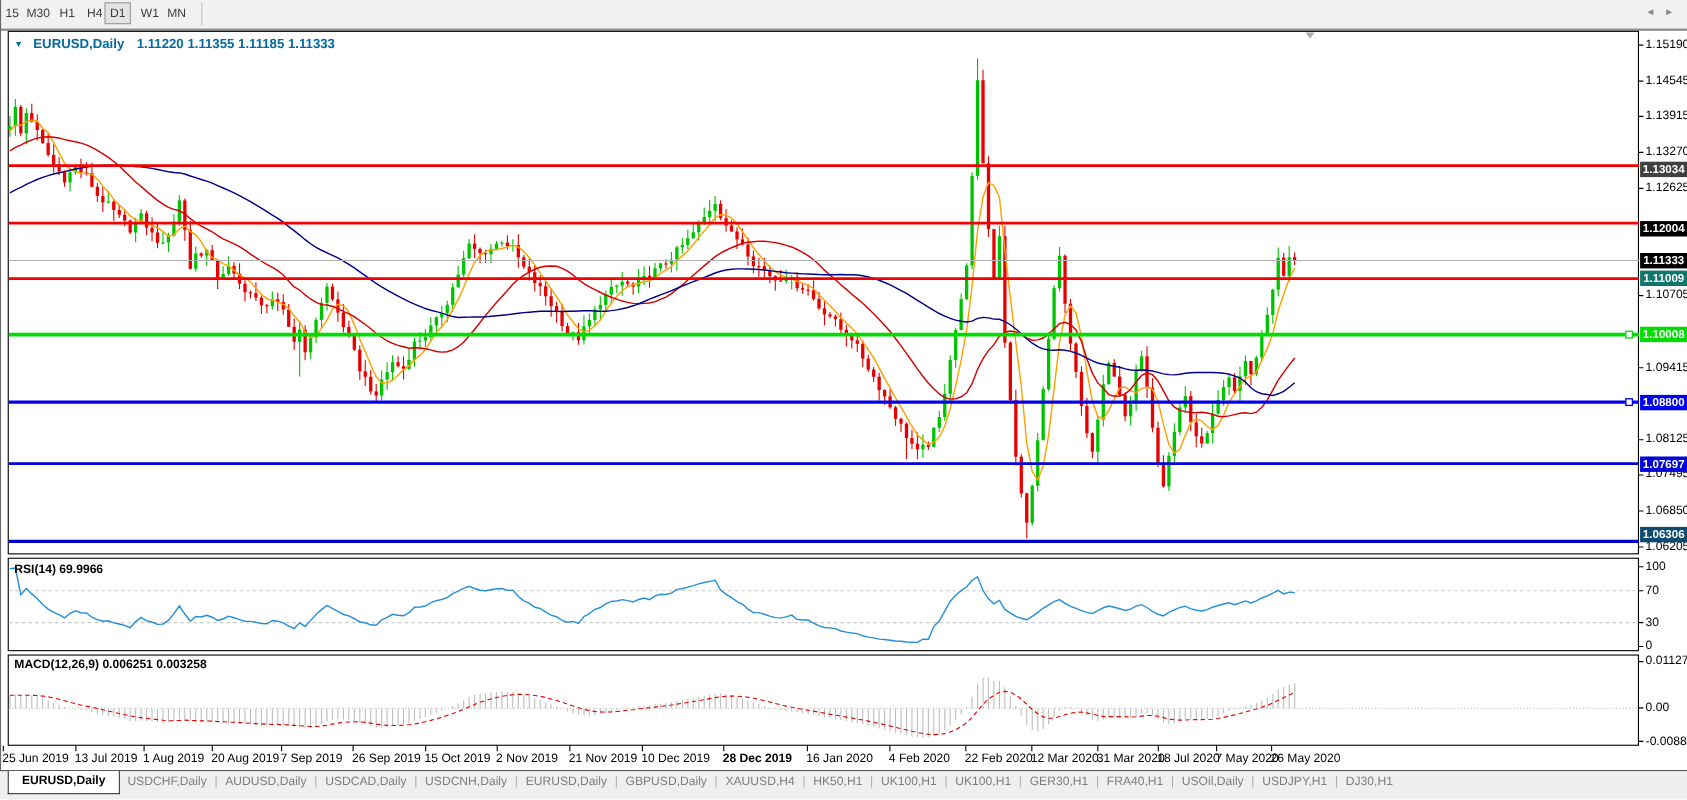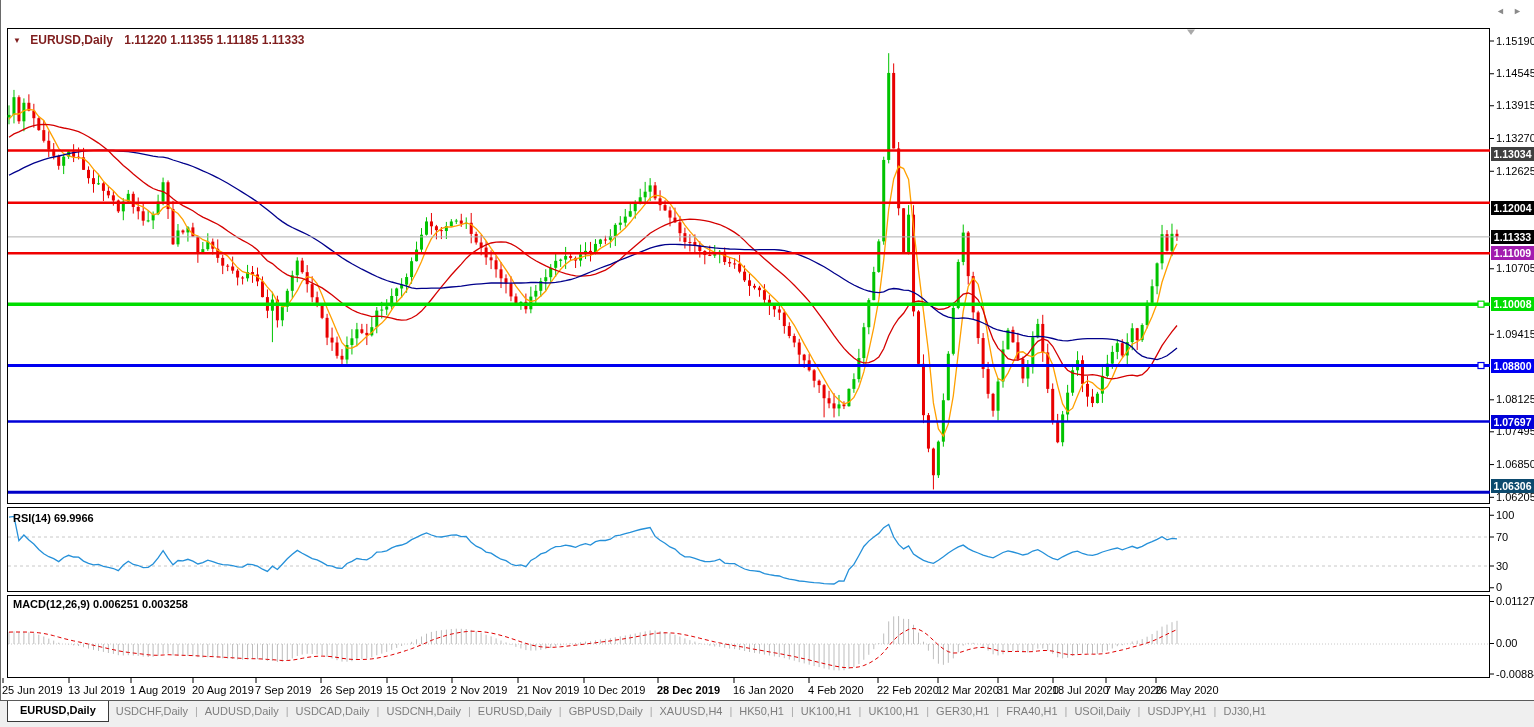--- a/index.html
+++ b/index.html
@@ -7,21 +7,21 @@
           font-family:"Liberation Sans",sans-serif;-webkit-font-smoothing:none;}
   .abs{position:absolute;}
   
   #tf-bar{position:absolute;left:0;top:0;width:1534px;height:26px;background:#f1f1f1;
           border-bottom:2px solid #8a8a8a;}
   .tf-btn{position:absolute;top:3px;height:18px;line-height:18px;font-size:11px;color:#3c3c3c;
           padding:0 4px;cursor:default;}
   .tf-btn.active{background:#e4e4e4;border:1px solid #9a9a9a;top:2px;}
   .tf-sep{position:absolute;left:183px;top:2px;height:21px;border-left:1px solid #c3c3c3;}
   
-  #chart-title{position:absolute;left:13px;top:33px;font-size:12px;font-weight:bold;color:#7f1d1d;}
+  #chart-title{position:absolute;left:13px;top:33px;font-size:12px;font-weight:bold;color:#0369a1;}
   #chart-title .arr{font-size:8px;vertical-align:1px;margin-right:6px;}
   #rsi-label{position:absolute;left:13px;top:512px;font-size:11px;font-weight:bold;color:#000;}
   #macd-label{position:absolute;left:13px;top:598px;font-size:11px;font-weight:bold;color:#000;}
   .ax-lbl{position:absolute;left:1496px;font-size:11px;color:#000;white-space:nowrap;}
   .badge{position:absolute;left:1491px;width:43px;height:14px;font-size:10.5px;font-weight:bold;
          color:#fff;text-align:center;line-height:14px;}
   .date-lbl{position:absolute;top:684px;font-size:11px;color:#000;white-space:nowrap;}
   
   #tab-bar{position:absolute;left:0;top:700px;width:1534px;height:27px;background:#efefef;
            border-top:1px solid #5a5a5a;box-sizing:border-box;display:flex;align-items:flex-start;}
@@ -30,20 +30,30 @@
               padding:3px 12px 0 12px;height:17px;margin-left:7px;font-weight:bold;}
   .tab-sep{font-size:11px;color:#a8a8a8;padding-top:4px;}
   .tab-nav{position:absolute;top:6px;font-size:9px;color:#8a8a8a;cursor:default;}
   #left-edge{position:absolute;left:0;top:0;width:1px;height:700px;background:#6a6a6a;}
 </style>
 </head>
 <body>
 
 <div id="screen">
 
+  <div id="tf-bar">
+    <div class="tf-sep"></div>
+  <div class="tf-btn" style="left: 1px;">15</div>
+      <div class="tf-btn" style="left: 20px;">M30</div>
+      <div class="tf-btn" style="left: 50px;">H1</div>
+      <div class="tf-btn" style="left: 75px;">H4</div>
+      <div class="tf-btn active" style="left: 95px;">D1</div>
+      <div class="tf-btn" style="left: 124px;">W1</div>
+      <div class="tf-btn" style="left: 148px;">MN</div>
+    </div>
 
   <svg id="csvg" width="1534" height="727" class="abs" style="left:0;top:0">
 
     <rect x="7.5" y="28.5" width="1482" height="475" fill="#fff" stroke="#000"></rect>
     <rect x="7.5" y="507.5" width="1482" height="84" fill="#fff" stroke="#000"></rect>
     <rect x="7.5" y="595.5" width="1482" height="82" fill="#fff" stroke="#000"></rect>
     <polygon points="1187,29.5 1195,29.5 1191,35" fill="#a9a9a9"></polygon>
     <g id="dyn">
         <line x1="1489.5" y1="41" x2="1494" y2="41" stroke="#000" stroke-width="1"></line>
         <line x1="1489.5" y1="73.75774504824705" x2="1494" y2="73.75774504824705" stroke="#000" stroke-width="1"></line>
@@ -595,21 +605,21 @@
       <div class="ax-lbl" style="top: 164.769px;">1.12625</div>
       <div class="ax-lbl" style="top: 262.281px;">1.10705</div>
       <div class="ax-lbl" style="top: 327.796px;">1.09415</div>
       <div class="ax-lbl" style="top: 393.312px;">1.08125</div>
       <div class="ax-lbl" style="top: 425.308px;">1.07495</div>
       <div class="ax-lbl" style="top: 458.065px;">1.06850</div>
       <div class="ax-lbl" style="top: 490.823px;">1.06205</div>
       <div class="badge" style="top: 147px; background: #404040;">1.13034</div>
       <div class="badge" style="top: 201px; background: #000000;">1.12004</div>
       <div class="badge" style="top: 229.886px; background: rgb(0, 0, 0);">1.11333</div>
-      <div class="badge" style="top: 246.341px; background: #a21caf;">1.11009</div>
+      <div class="badge" style="top: 246.341px; background: #0f766e;">1.11009</div>
       <div class="badge" style="top: 297.179px; background: rgb(0, 221, 0);">1.10008</div>
       <div class="badge" style="top: 358.53px; background: rgb(0, 0, 240);">1.08800</div>
       <div class="badge" style="top: 414.549px; background: rgb(0, 0, 216);">1.07697</div>
       <div class="badge" style="top: 479px; background: #0c4a6e;">1.06306</div>
     </div>
   <div id="rsi-axis">
       <div class="ax-lbl" style="top: 508.75px;">100</div>
       <div class="ax-lbl" style="top: 530.5px;">70</div>
       <div class="ax-lbl" style="top: 559.5px;">30</div>
       <div class="ax-lbl" style="top: 581.25px;">0</div>

